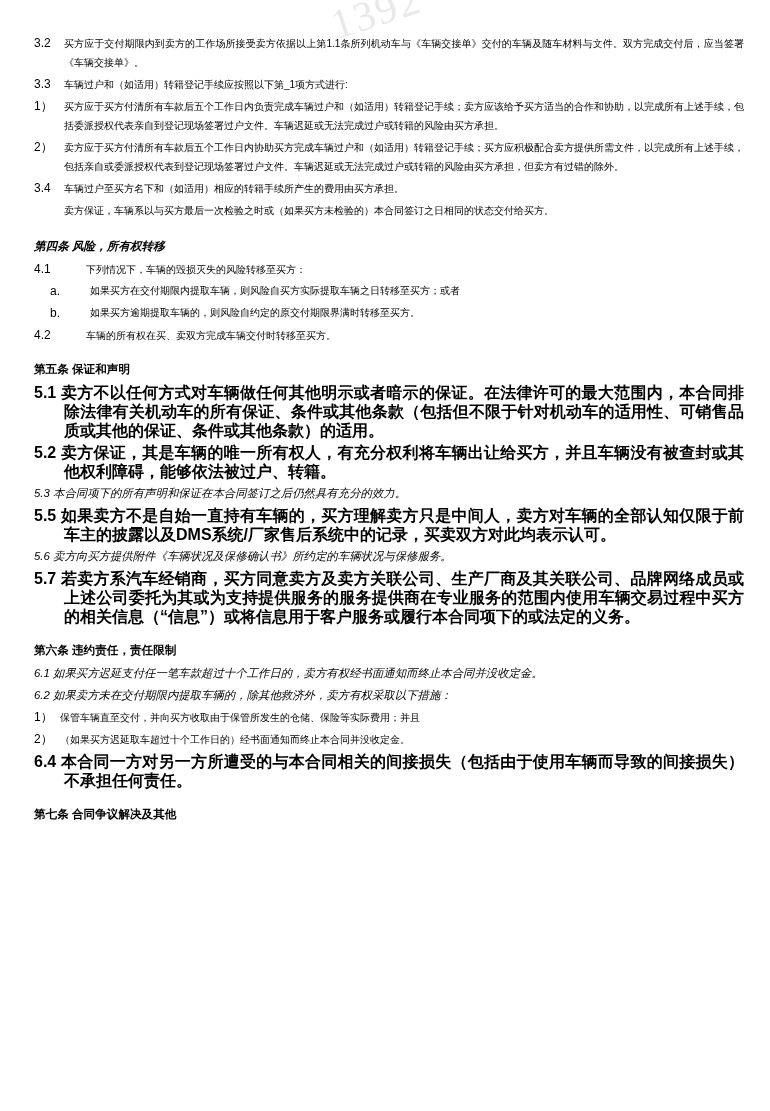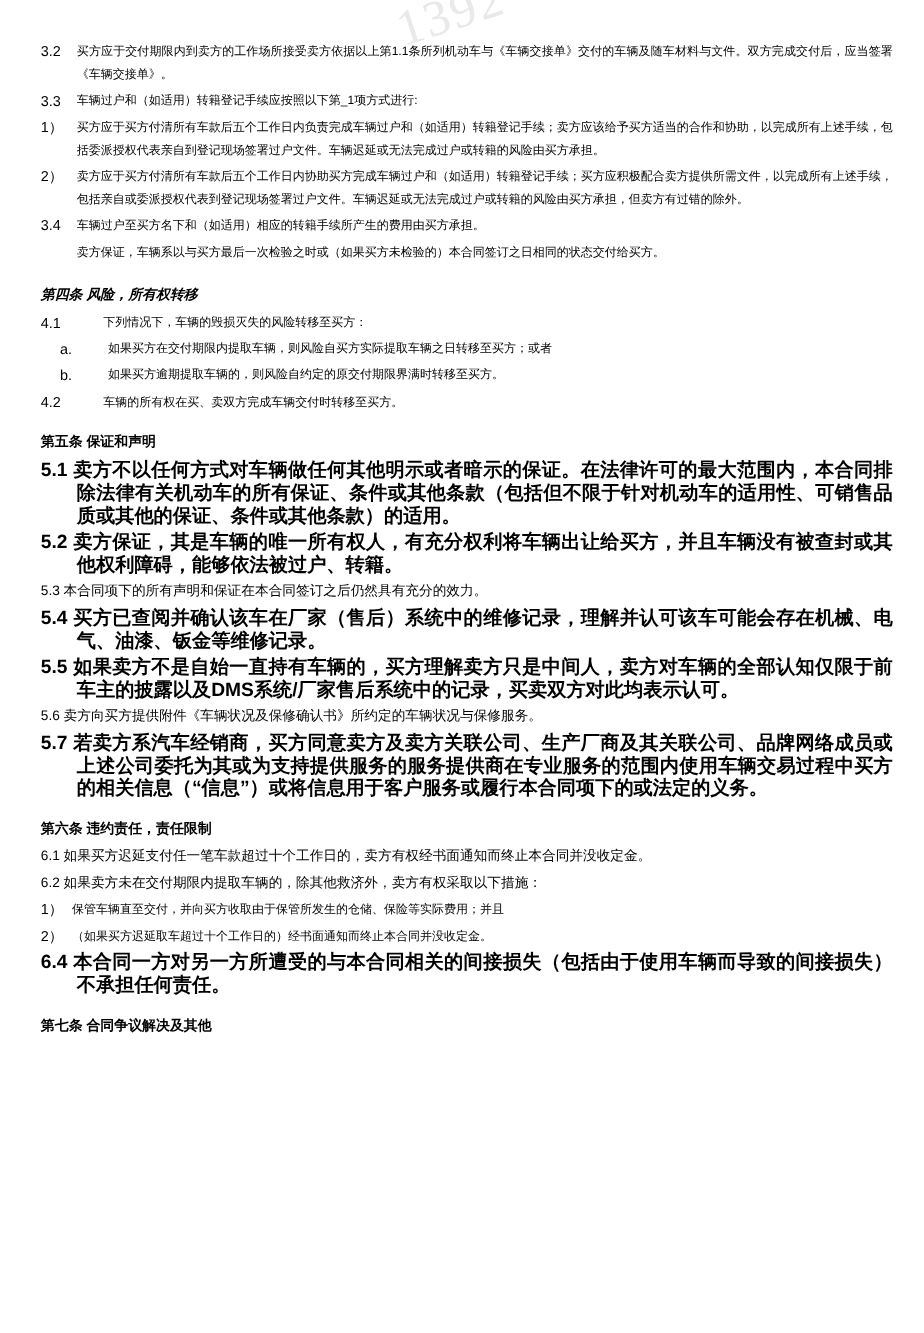--- a/index.html
+++ b/index.html
@@ -79,20 +79,21 @@
     line-height: 19px;
     font-weight: bold;
     text-align: justify;
     margin: 0 0 3px 0;
   }
   .block-plain {
     font-size: 11.4px;
     line-height: 19px;
     text-align: justify;
     margin: 0 0 3px 0;
+    font-style: italic;
   }
   .hang-indent {
     padding-left: 30px;
     text-indent: -30px;
   }
 </style>
 </head>
 <body>
 
 <div id="page">
@@ -153,21 +154,20 @@
     </div>
 
     <div class="heading">第五条  保证和声明</div>
 
     <div class="block-bold hang-indent">5.1  卖方不以任何方式对车辆做任何其他明示或者暗示的保证。在法律许可的最大范围内，本合同排除法律有关机动车的所有保证、条件或其他条款（包括但不限于针对机动车的适用性、可销售品质或其他的保证、条件或其他条款）的适用。</div>
 
     <div class="block-bold hang-indent">5.2  卖方保证，其是车辆的唯一所有权人，有充分权利将车辆出让给买方，并且车辆没有被查封或其他权利障碍，能够依法被过户、转籍。</div>
 
     <div class="block-plain hang-indent">5.3  本合同项下的所有声明和保证在本合同签订之后仍然具有充分的效力。</div>
 
-    <div class="block-bold hang-indent">5.4  买方已查阅并确认该车在厂家（售后）系统中的维修记录，理解并认可该车可能会存在机械、电气、油漆、钣金等维修记录。</div>
 
     <div class="block-bold hang-indent">5.5  如果卖方不是自始一直持有车辆的，买方理解卖方只是中间人，卖方对车辆的全部认知仅限于前车主的披露以及DMS系统/厂家售后系统中的记录，买卖双方对此均表示认可。</div>
 
     <div class="block-plain hang-indent">5.6  卖方向买方提供附件《车辆状况及保修确认书》所约定的车辆状况与保修服务。</div>
 
     <div class="block-bold hang-indent">5.7  若卖方系汽车经销商，买方同意卖方及卖方关联公司、生产厂商及其关联公司、品牌网络成员或上述公司委托为其或为支持提供服务的服务提供商在专业服务的范围内使用车辆交易过程中买方的相关信息（“信息”）或将信息用于客户服务或履行本合同项下的或法定的义务。</div>
 
     <div class="heading">第六条  违约责任，责任限制</div>
 
     <div class="block-plain hang-indent">6.1  如果买方迟延支付任一笔车款超过十个工作日的，卖方有权经书面通知而终止本合同并没收定金。</div>

